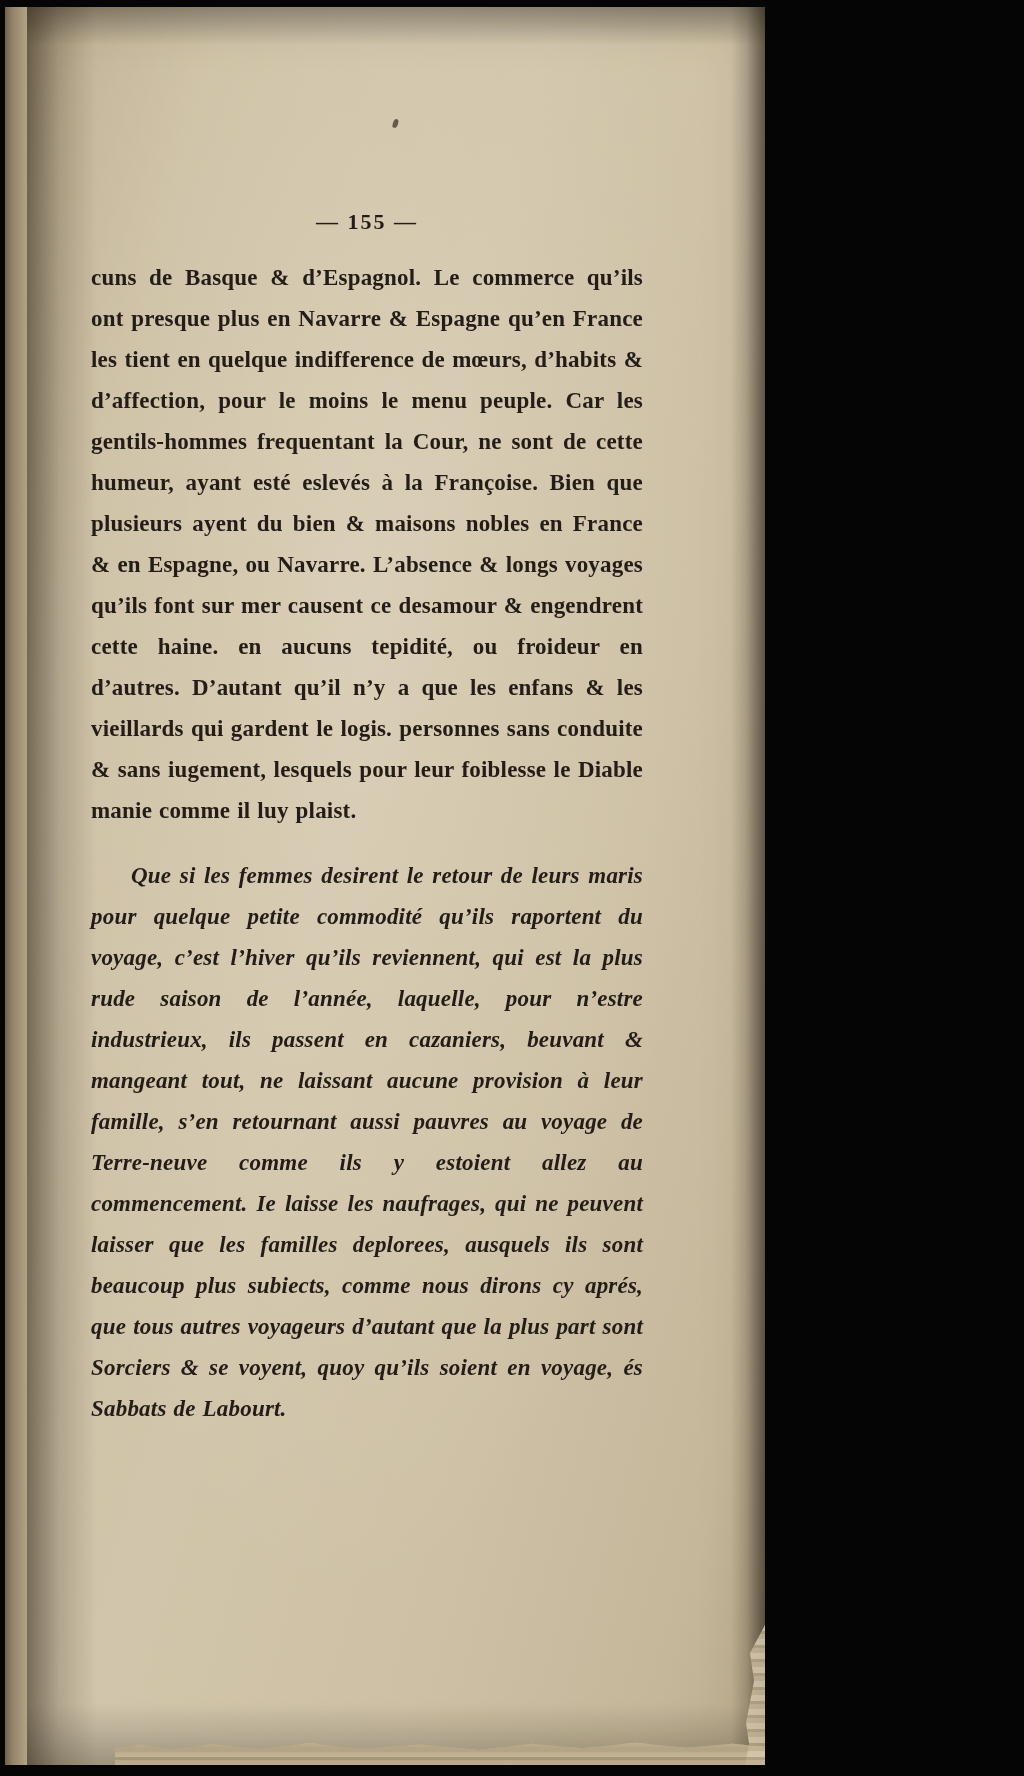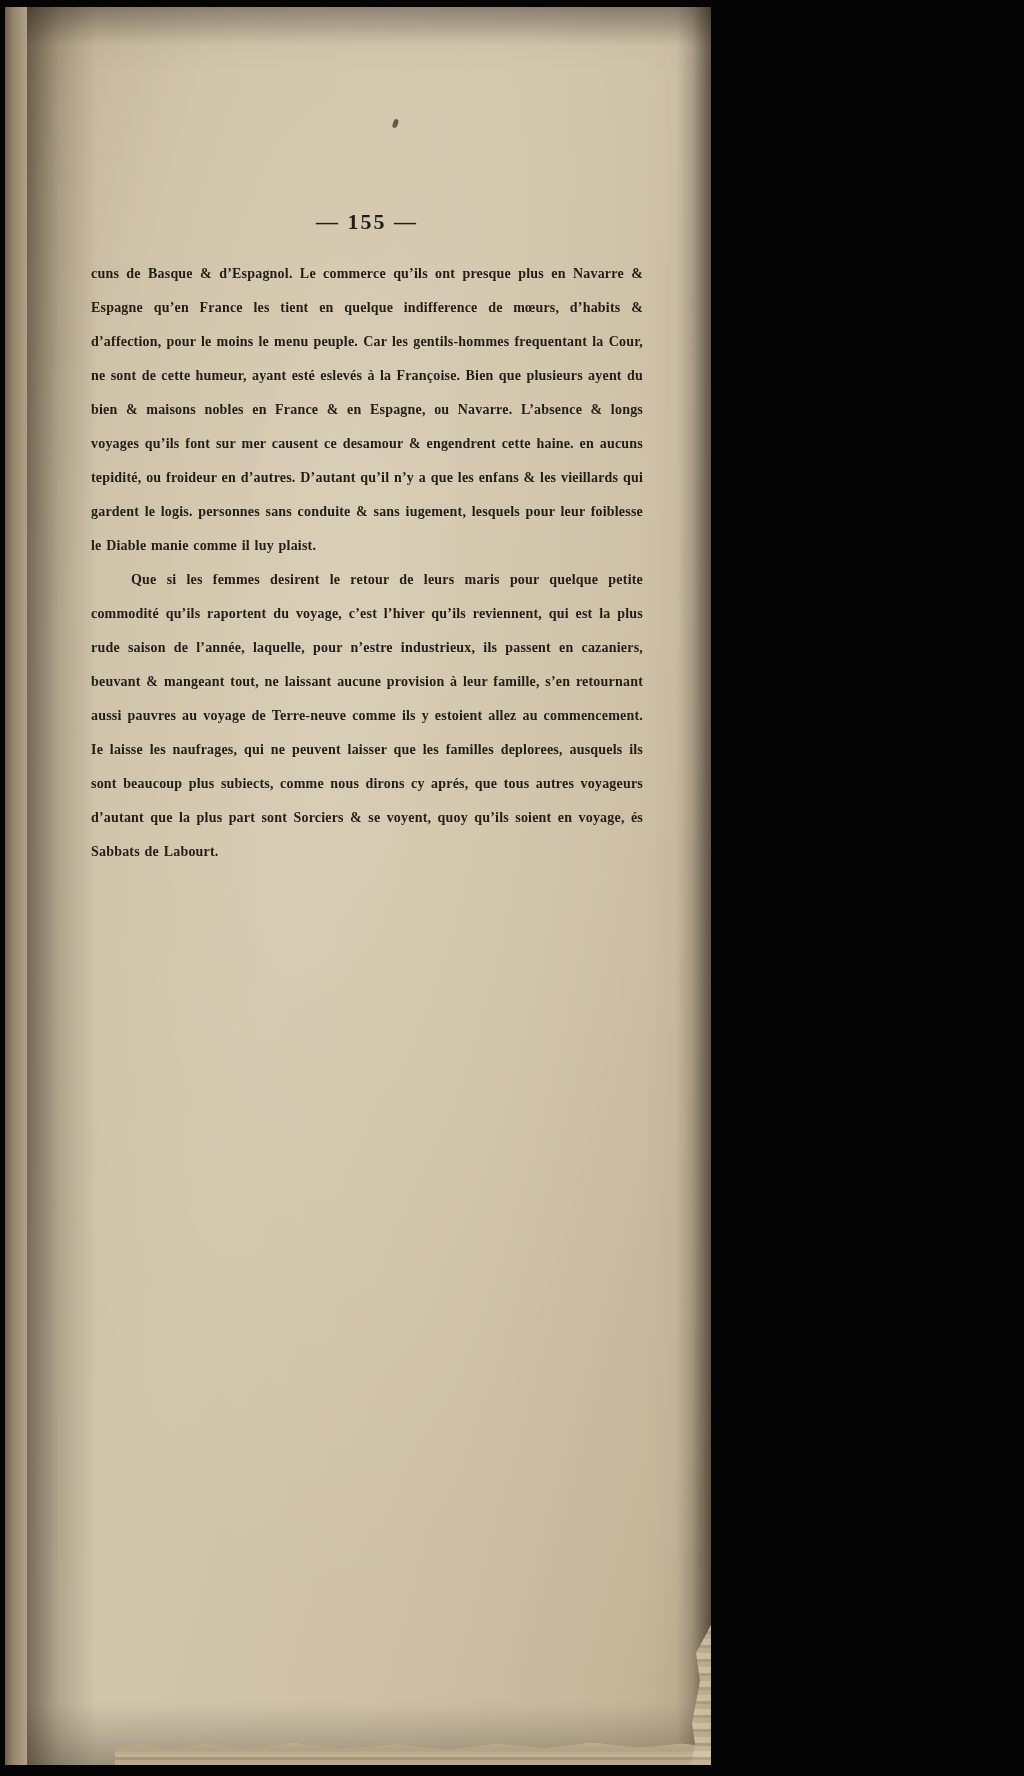--- a/index.html
+++ b/index.html
@@ -15,21 +15,21 @@
     position: relative;
     width: 1024px;
     height: 1776px;
     background: #050505;
   }
   
   .page {
     position: absolute;
     left: 5px;
     top: 7px;
-    width: 706px;
+    width: 760px;
     height: 1758px;
     background:
       radial-gradient(ellipse at 45% 32%, rgba(255,250,232,0.20), rgba(255,250,232,0) 62%),
       linear-gradient(to bottom, rgba(0,0,0,0.30) 0%, rgba(0,0,0,0) 2.2%),
       linear-gradient(to top, rgba(0,0,0,0.18) 0%, rgba(0,0,0,0) 3.5%),
       linear-gradient(105deg, #b0a083 0%, #c3b599 7%, #ccbfa4 18%, #d1c5ab 45%, #cdc0a5 70%, #c5b79a 90%, #baab8c 100%);
     box-shadow: inset 0 0 60px rgba(60,45,25,0.25);
   }
   
   .left-edge {
@@ -95,27 +95,29 @@
   .page-number {
     text-align: center;
     font-size: 22px;
     font-weight: 700;
     letter-spacing: 2px;
     margin: 0 0 22px 0;
   }
   .para {
     margin: 0;
     text-align: justify;
-    font-size: 14px;
-    line-height: 34px;
+    font-size: 23px;
+    line-height: 41px;
     font-weight: 700;
     letter-spacing: 0.2px;
     word-spacing: 1px;
   }
   .para + .para {
+    margin-top: 24px;
+    font-style: italic;
   }
   .para.indent {
     text-indent: 40px;
   }
 </style>
 </head>
 <body>
 
 <div class="scene">
   <div class="page">

